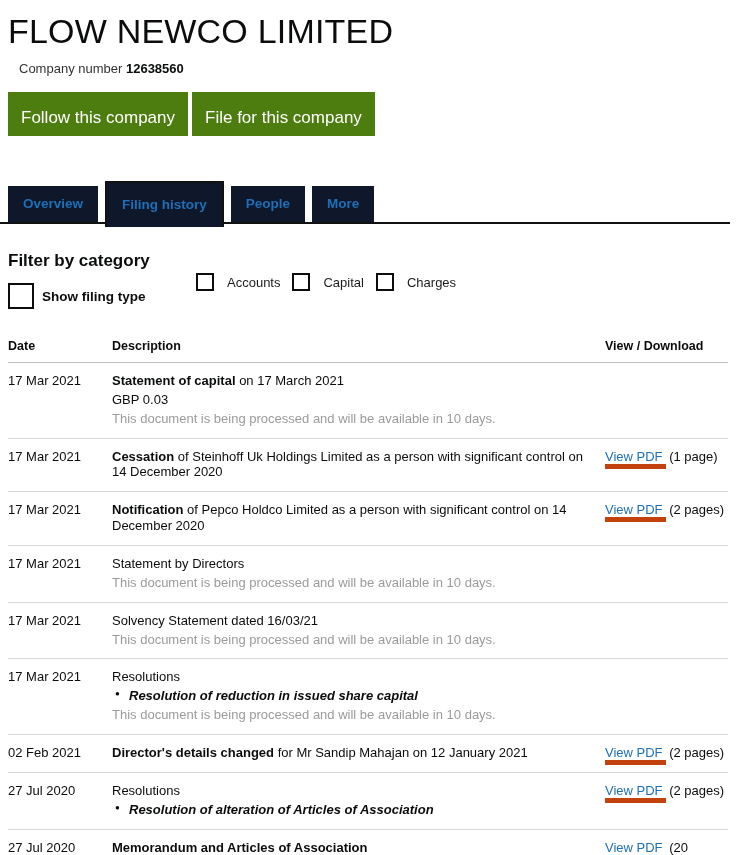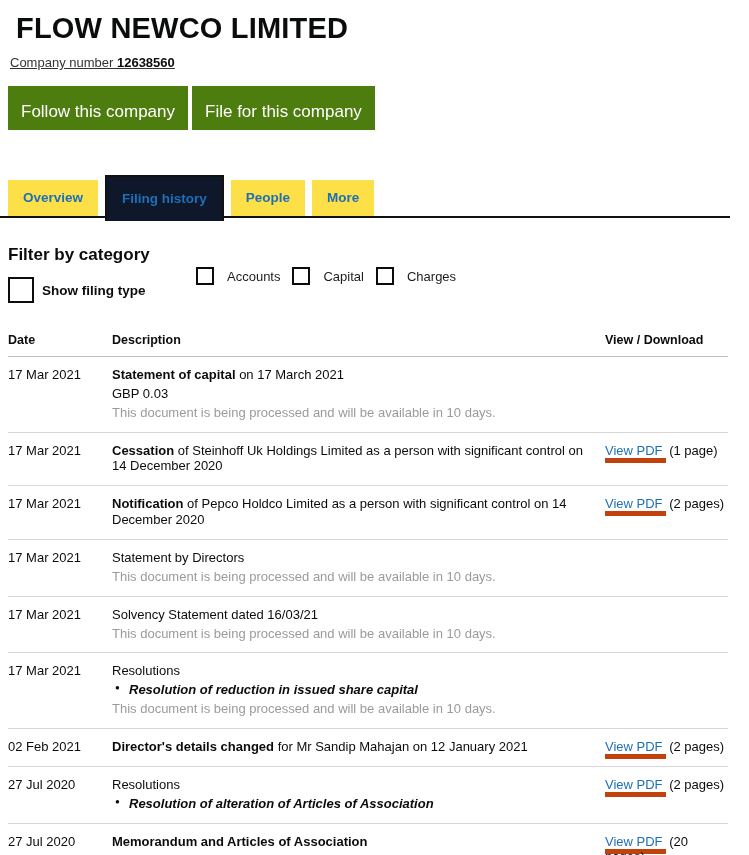--- a/index.html
+++ b/index.html
@@ -8,39 +8,39 @@
     width: 749px; height: 855px;
     background: #ffffff;
     color: #0b0c0c;
     font-family: "Liberation Sans", sans-serif;
     font-size: 13px;
     overflow: hidden;
   }
 
   
   .hdr { padding: 8px 0 0 8px; }
-  .hdr h1 { font-size: 29px; font-weight: bold; margin: 4px 0 10px 8px; letter-spacing: 0.2px; }
-  .company-number { font-size: 13px; margin: 0 0 16px 2px; color: #333; text-decoration: underline; }
+  .hdr h1 { font-size: 34px; font-weight: normal; margin: 4px 0 10px 0; letter-spacing: 0.2px; }
+  .company-number { font-size: 13px; margin: 0 0 16px 11px; color: #333; }
   .company-number strong { color: #0b0c0c; }
   .btn-row { display: flex; gap: 4px; }
   .btn-green {
     background: #4d7c0f; color: #fff; border: none;
     font-family: "Liberation Sans", sans-serif;
     font-size: 17px; padding: 16px 13px 8px; cursor: pointer;
   }
 
   
   .tabs {
     display: flex; align-items: flex-end;
     margin-top: 45px; padding-left: 8px;
     border-bottom: 2px solid #111;
     width: 730px;
   }
   .tab {
-    background: #fde047; color: #1d70b8;
+    background: #0f172a; color: #1d70b8;
     font-weight: bold; font-size: 13.5px;
     padding: 10px 15px 11px; margin-right: 7px;
     cursor: pointer; white-space: nowrap;
   }
   .tab.active {
     background: #0f172a; border: 2px solid #111; border-bottom: none;
     padding: 14px 15px 15px; margin-bottom: -5px;
     position: relative; z-index: 2; cursor: default;
   }
 

